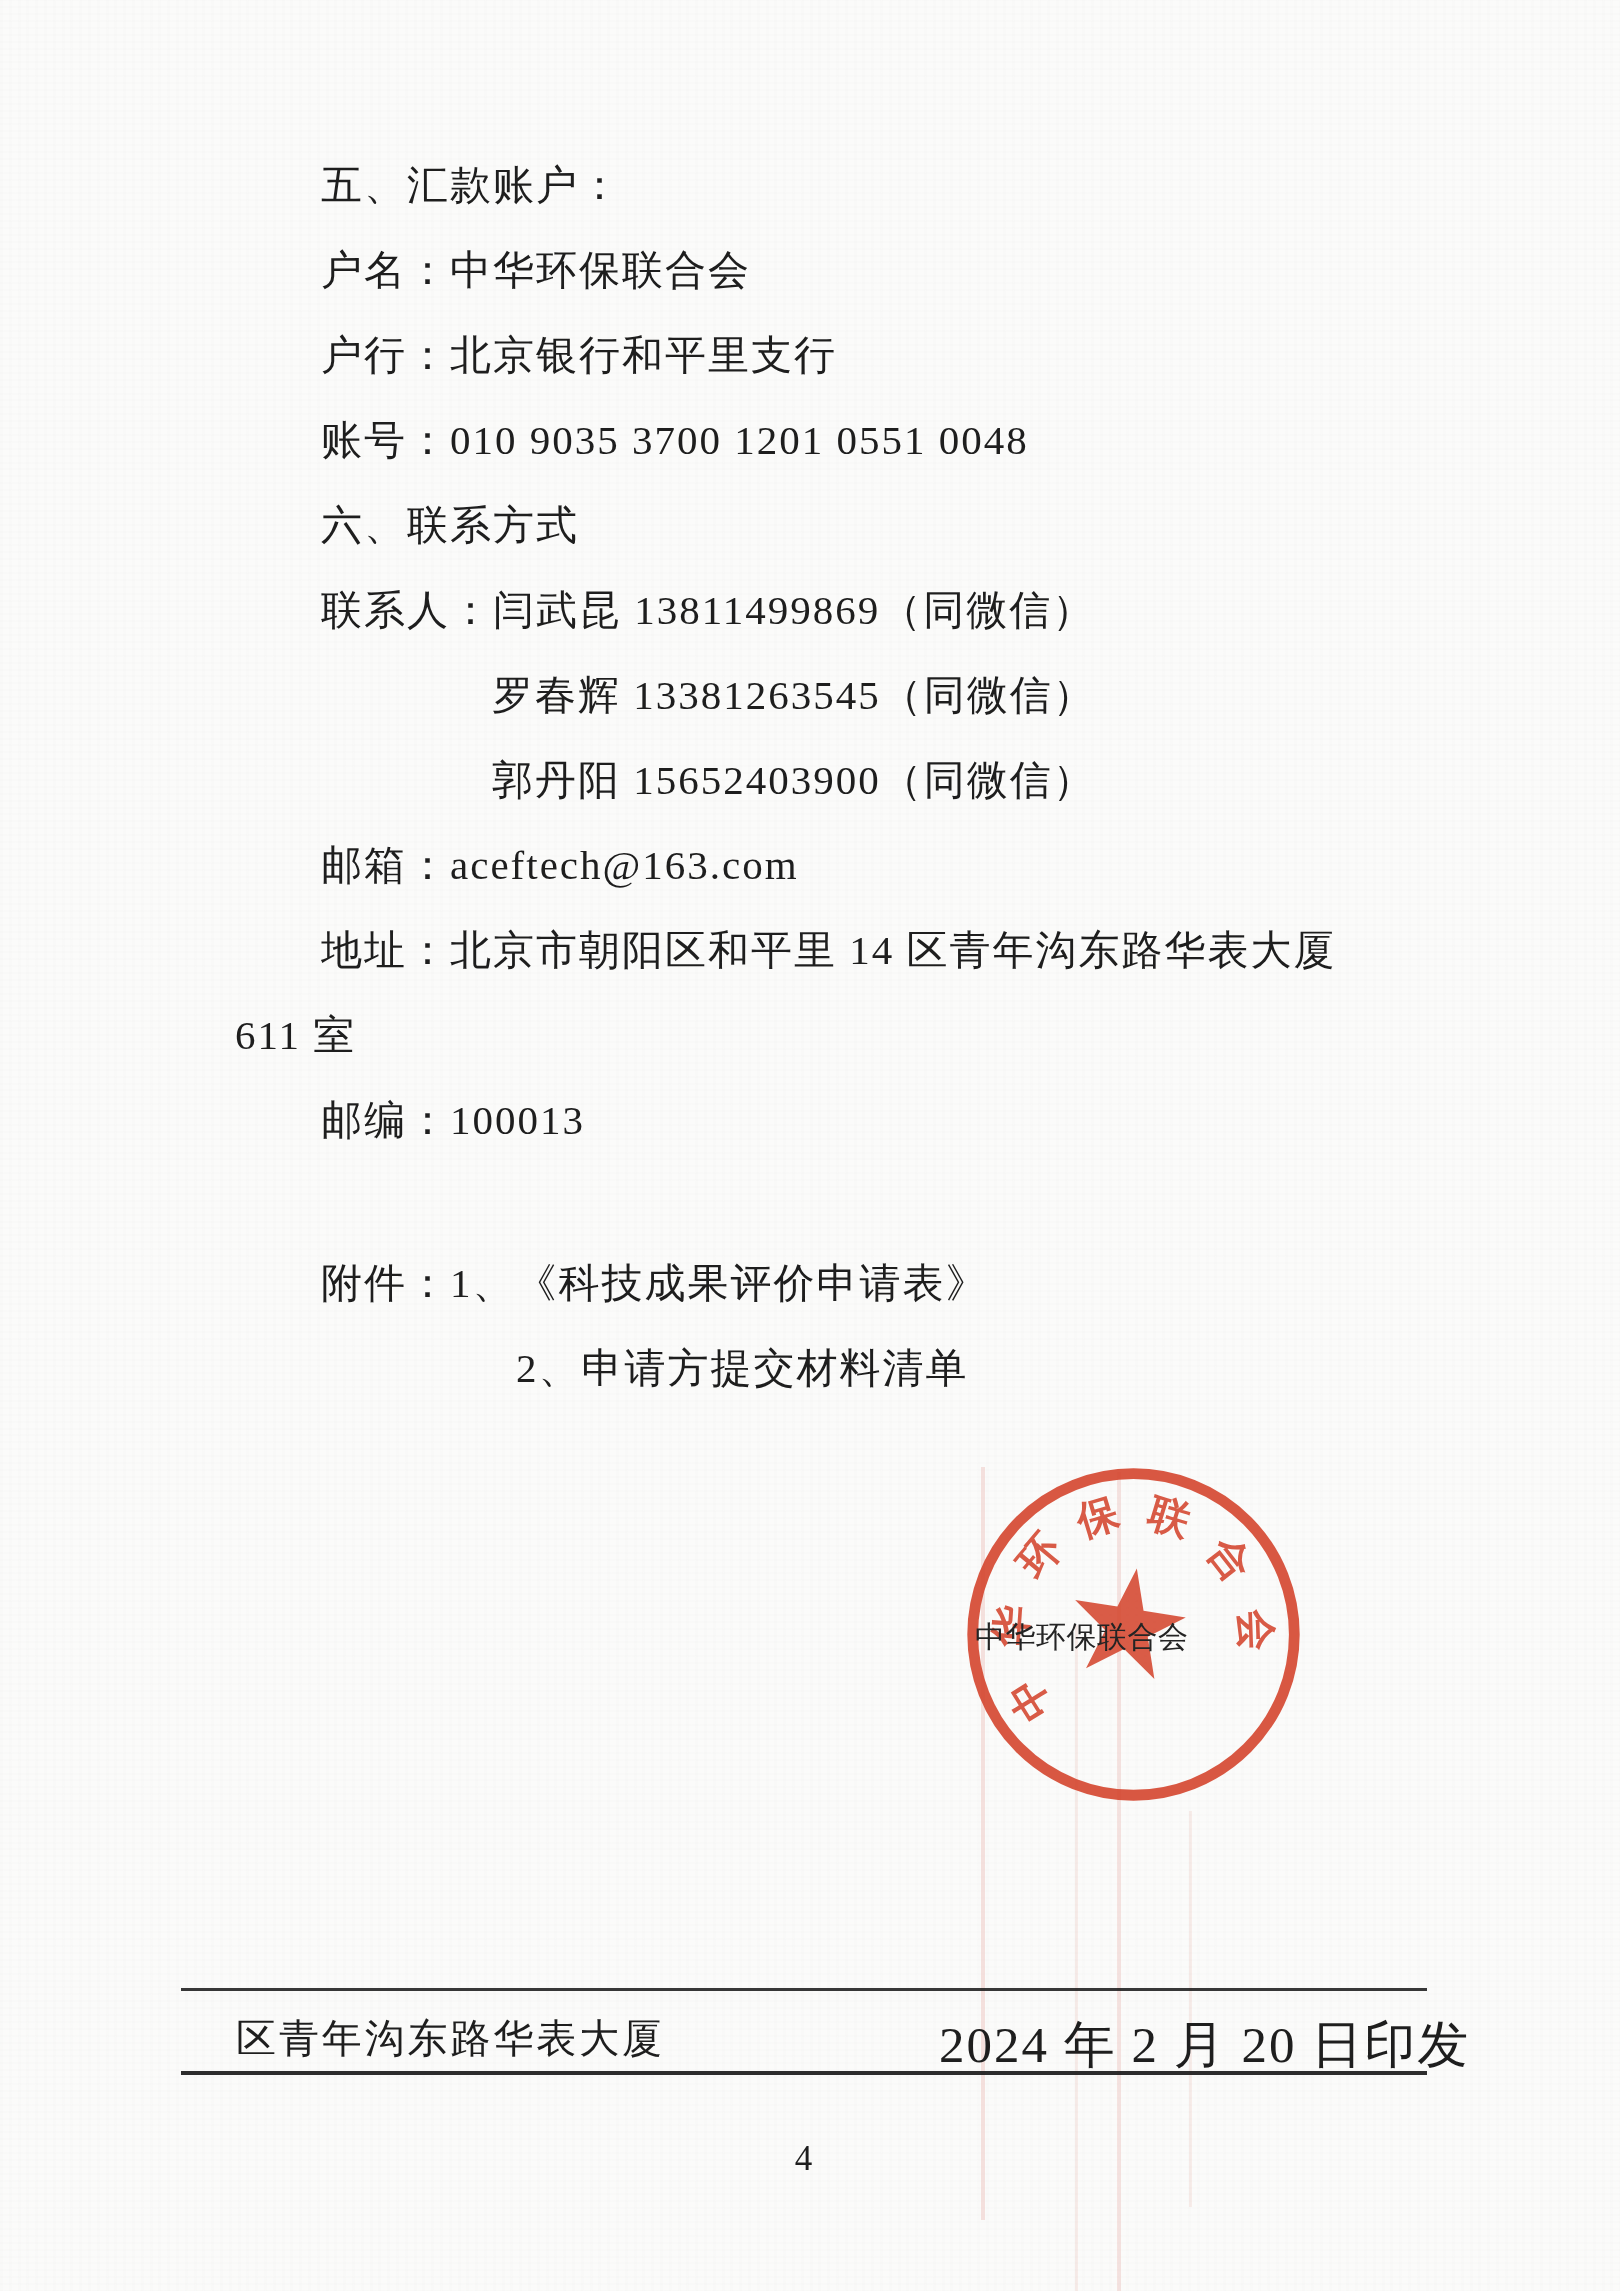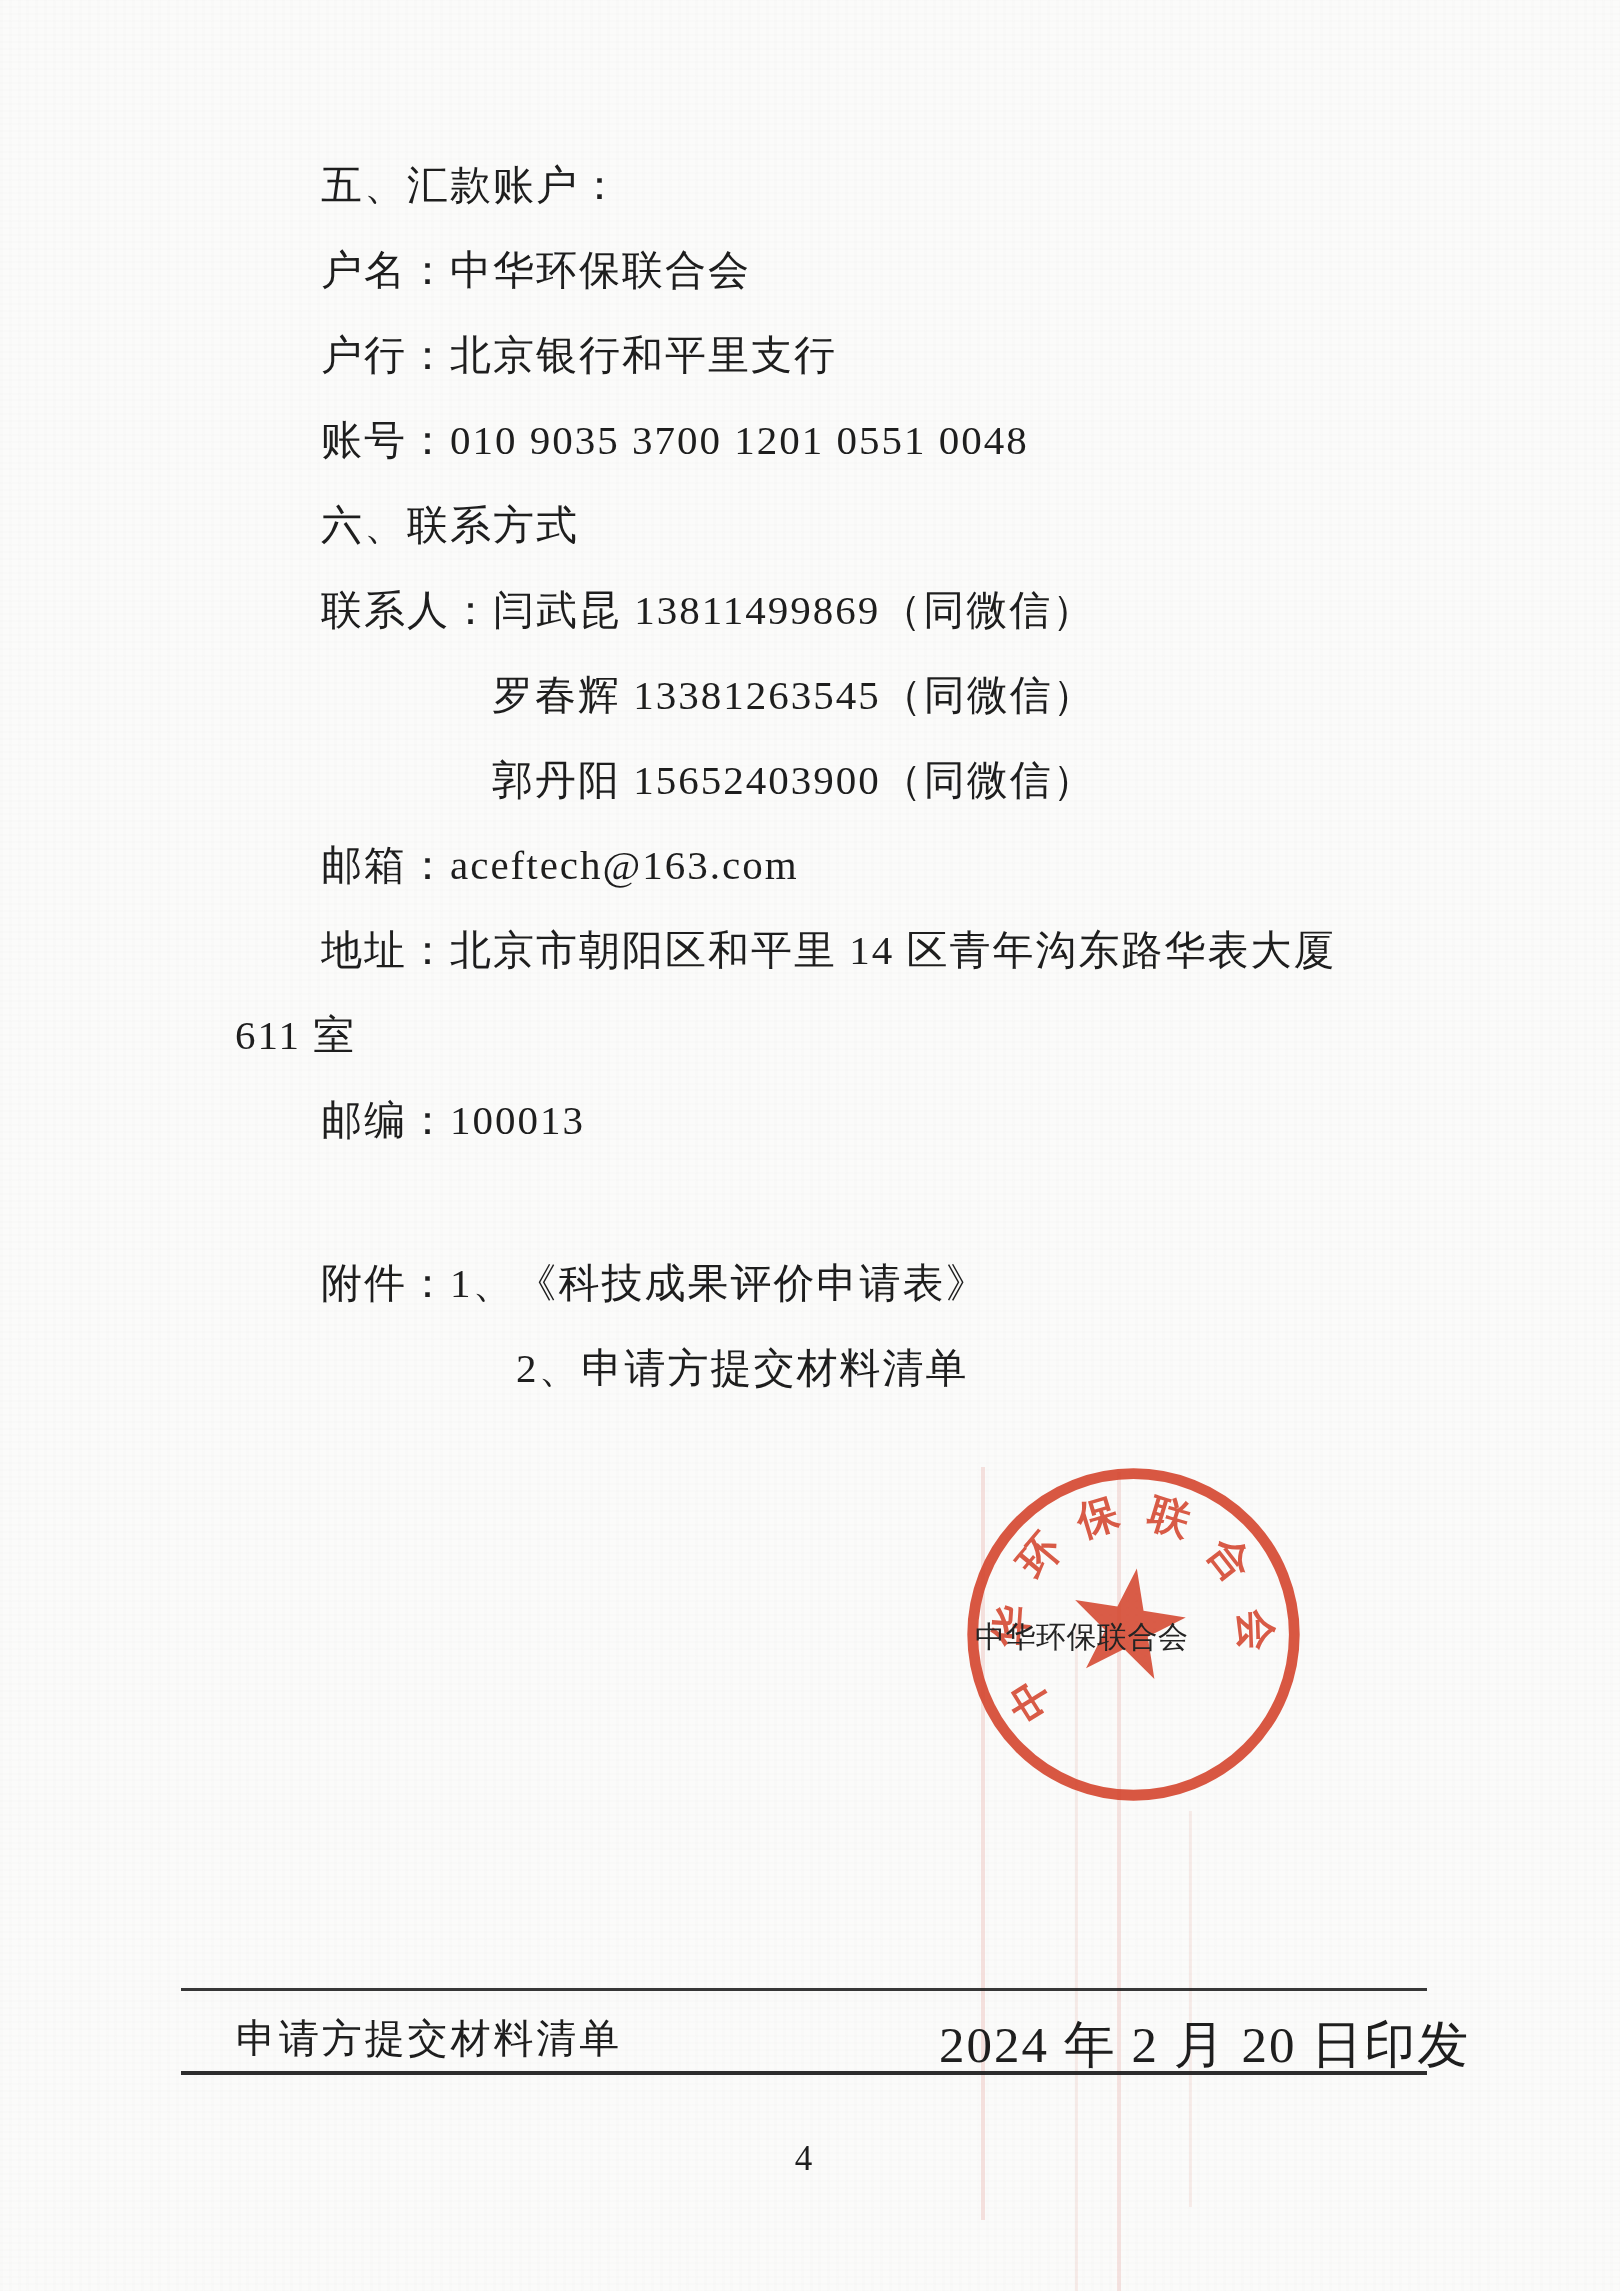--- a/index.html
+++ b/index.html
@@ -118,19 +118,19 @@
         <text x="179" y="70" text-anchor="middle" font-size="42" fill="#d4452e" opacity="0.88" transform="rotate(-17 179 181)">保</text>
         <text x="179" y="70" text-anchor="middle" font-size="42" fill="#d4452e" opacity="0.88" transform="rotate(17 179 181)">联</text>
         <text x="179" y="70" text-anchor="middle" font-size="42" fill="#d4452e" opacity="0.88" transform="rotate(52 179 181)">合</text>
         <text x="179" y="70" text-anchor="middle" font-size="42" fill="#d4452e" opacity="0.88" transform="rotate(88 179 181)">会</text>
       </g>
   </svg>
 
   <div class="sig-org">中华环保联合会</div>
 
   <div class="footer-rule top"></div>
-  <div class="footer-left">申请方提交材料清单</div>
+  <div class="footer-left">区青年沟东路华表大厦</div>
   <div class="footer-right">2024 年 2 月 20 日印发</div>
   <div class="footer-rule bottom"></div>
 
   <div class="page-number">4</div>
 </div>
 
 
 </body></html>

